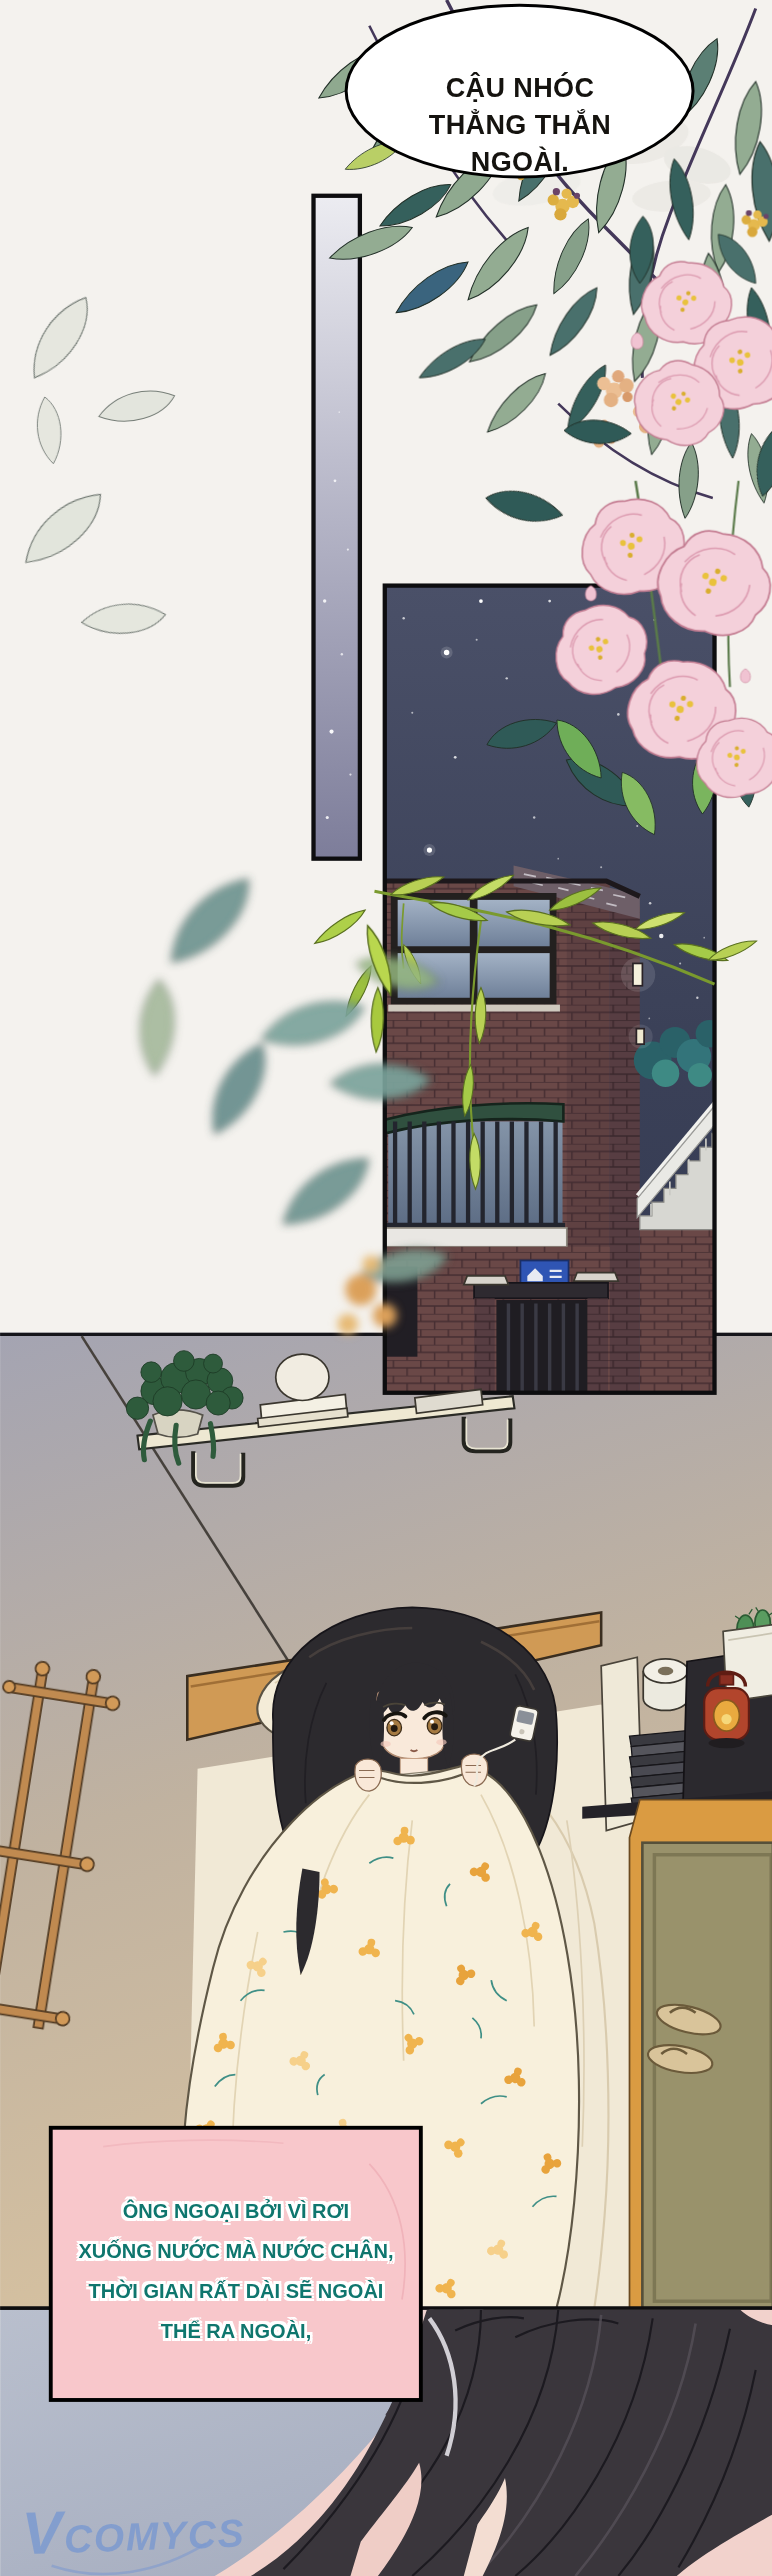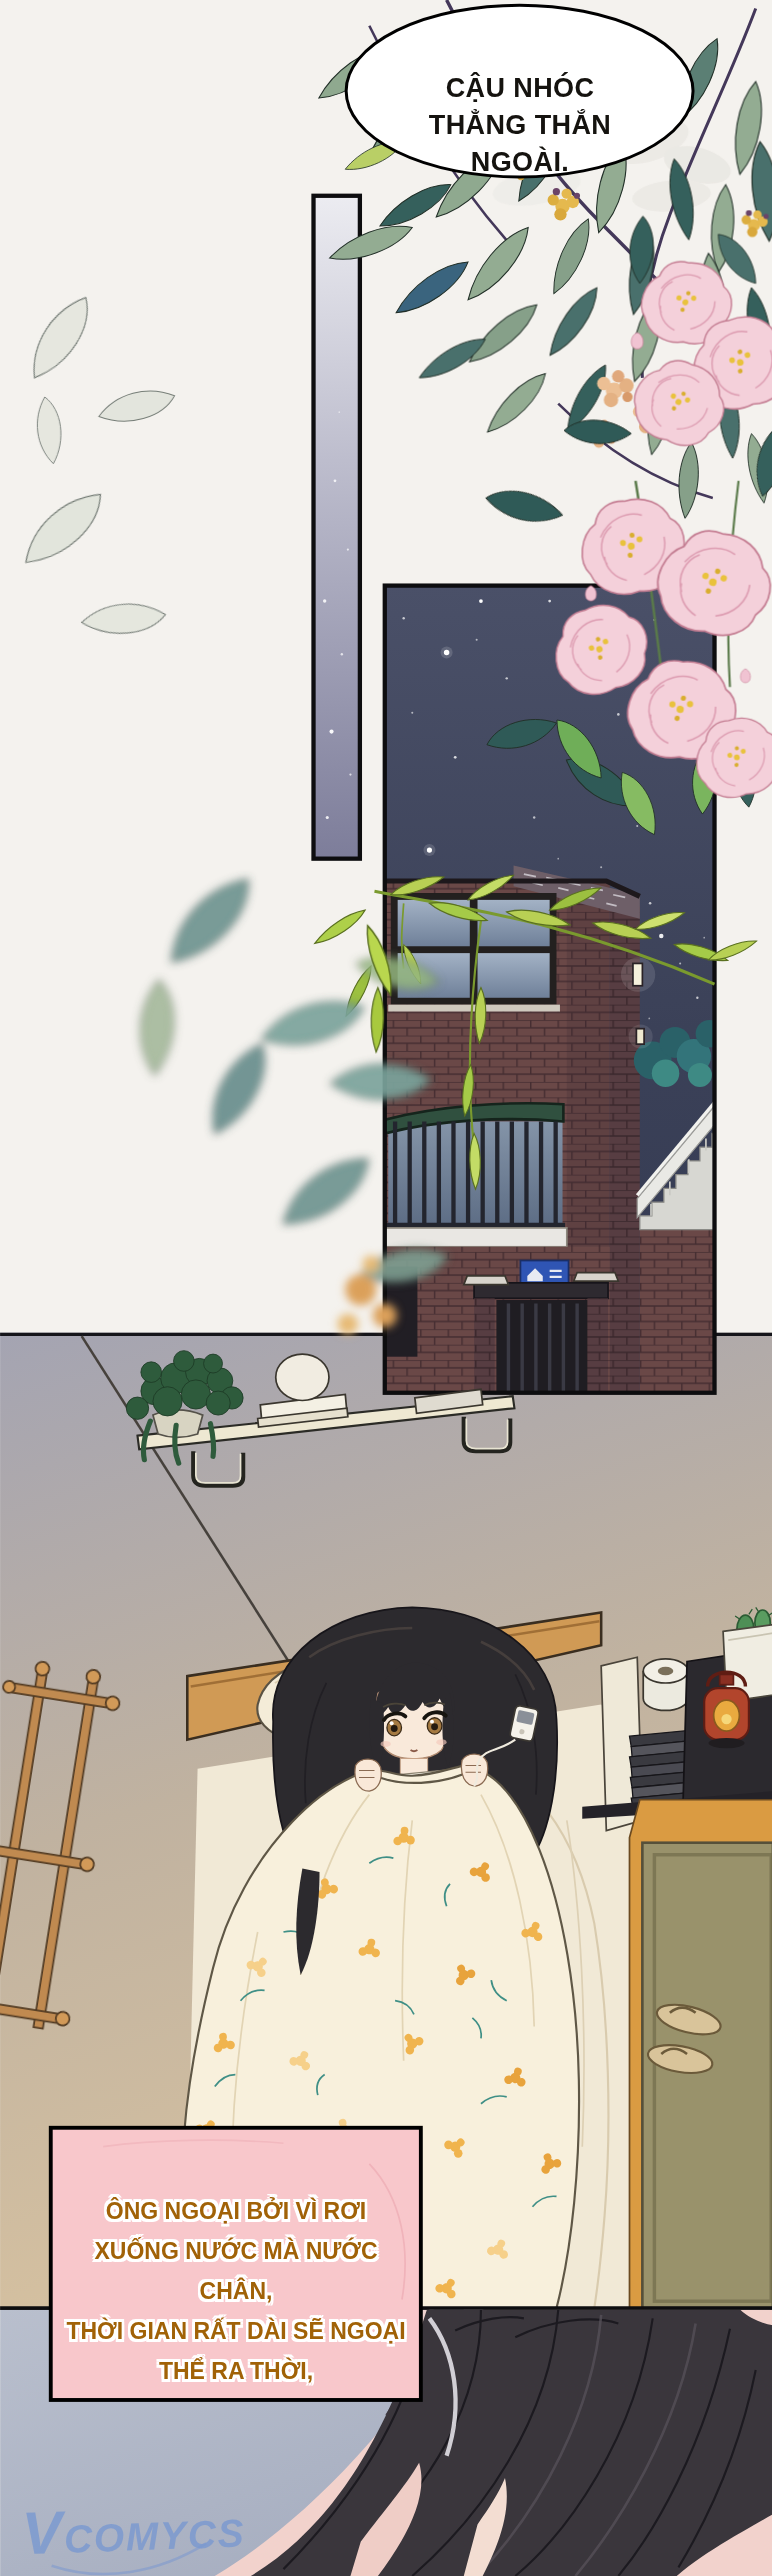--- a/index.html
+++ b/index.html
@@ -2,21 +2,21 @@
 <html style="font-size:13.7px"><head>
 <meta charset="utf-8">
 <style>
   html,body{margin:0;padding:0;background:#888;}
   .page{position:relative;width:773px;height:2576px;margin:0 auto;background:#f4f2ee;overflow:hidden;
         font-family:"Liberation Sans", sans-serif;}
   .page svg{position:absolute;left:0;top:0;}
   .bubble-text{position:absolute;left:391px;top:39px;width:258px;text-align:center;
     font-weight:bold;font-size:27px;line-height:37px;color:#15130f;letter-spacing:0.4px;margin-top:31px;}
   .caption-text{position:absolute;left:60px;top:2191px;width:352px;text-align:center;
-    font-weight:bold;font-size:23px;line-height:40px;color:#a16207;letter-spacing:0;
+    font-weight:bold;font-size:20px;line-height:40px;color:#0f766e;letter-spacing:0;
     text-shadow:-2.6px -2.6px 0 #fff,2.6px -2.6px 0 #fff,-2.6px 2.6px 0 #fff,2.6px 2.6px 0 #fff,
                 -2.6px 0 0 #fff,2.6px 0 0 #fff,0 -2.6px 0 #fff,0 2.6px 0 #fff;}
   .watermark{position:absolute;left:22px;top:2495px;width:240px;font-style:italic;font-weight:bold;
     font-size:39px;letter-spacing:1.7px;color:rgba(122,152,208,.82);transform:rotate(-2deg);}
   .watermark::first-letter{font-size:60px;}
 </style>
 </head>
 <body>
 
 <div class="page">
@@ -647,19 +647,19 @@
 
 <div class="bubble-text">
   <div>CẬU NHÓC</div>
   <div>THẲNG THẮN</div>
   <div>NGOÀI.</div>
 </div>
 
 <div class="caption-text">
   <div>ÔNG NGOẠI BỞI VÌ RƠI</div>
   <div>XUỐNG NƯỚC MÀ NƯỚC CHÂN,</div>
-  <div>THỜI GIAN RẤT DÀI SẼ NGOẠI</div>
-  <div>THỂ RA THỜI,</div>
+  <div>THỜI GIAN RẤT DÀI SẼ NGOÀI</div>
+  <div>THỂ RA NGOÀI,</div>
 </div>
 
 <div class="watermark">VCOMYCS</div>
 </div>
 
 
 </body></html>

